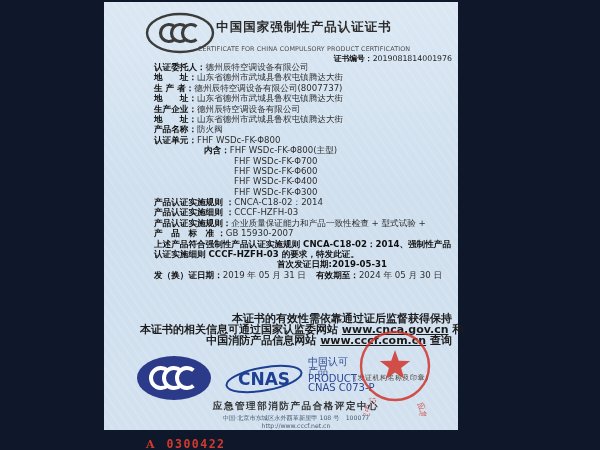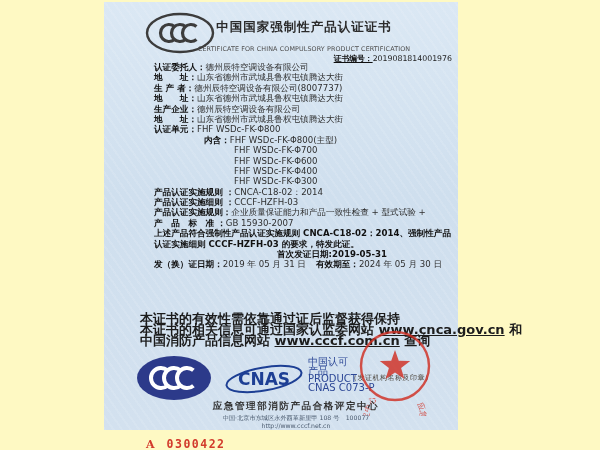--- a/index.html
+++ b/index.html
@@ -1,46 +1,46 @@
 <!DOCTYPE html>
 <html><head>
 <meta charset="utf-8">
 <style>
   html,body { margin:0; padding:0; }
   .canvas {
-    position:relative; width:600px; height:450px; background:#fef9c3;
+    position:relative; width:600px; height:450px; background:#0f172a;
     font-family:"DejaVu Sans", sans-serif; overflow:hidden;
   }
   .cert {
     position:absolute; left:104px; top:2px; width:354px; height:428px;
     background:linear-gradient(180deg,#dbe8f4 0%, #cfdfee 45%, #d3e1ef 100%);
   }
   .cert::before {
     content:""; position:absolute; inset:0;
     background:repeating-linear-gradient(55deg, rgba(255,255,255,0.10) 0 2px, rgba(255,255,255,0) 2px 7px);
     pointer-events:none;
   }
   .logo-top { position:absolute; left:40px; top:10px; }
   .header-title { position:absolute; left:82px; top:17px; width:236px; text-align:center; }
   .title { font-size:12.5px; font-weight:bold; color:#2b2b2b; letter-spacing:1px; white-space:nowrap; }
   .subtitle { font-size:6.4px; color:#4d4d4d; margin-top:9px; letter-spacing:0.1px; white-space:nowrap; }
   .certno { position:absolute; top:51px; right:6px; font-size:7.8px; color:#222; white-space:nowrap; }
-  .certno .lbl { font-weight:bold;text-decoration:underline; }
+  .certno .lbl { font-weight:bold; }
 
   .body-block { position:absolute; left:50px; top:60px; width:300px; font-size:8.6px; color:#2e2e2e; }
   .ln { height:10.4px; line-height:10.4px; white-space:nowrap; }
   .lbl { font-weight:bold; color:#101010; }
   .unit-first { padding-left:50px; }
   .unit-item { padding-left:80px; }
   .bold-ln { font-weight:bold; color:#111; }
   .first-issue { text-align:center; padding-left:56px; font-weight:bold; color:#111; }
   .gap { display:inline-block; width:10px; }
 
-  .notes { position:absolute; left:36px; width:312px; top:311px; text-align:left;
-           font-size:13px; font-weight:bold; color:#1c1c1c; }
+  .notes { position:absolute; left:36px; width:312px; top:311px; text-align:right;
+           font-size:11px; font-weight:bold; color:#1c1c1c; }
   .notes .nln { height:11px; line-height:11px; white-space:nowrap; }
   .ulink { text-decoration:underline; text-underline-offset:1px; }
 
   .logo-ccc-bottom { position:absolute; left:30px; top:352px; }
   .logo-cnas { position:absolute; left:118px; top:355px; }
   .accred { position:absolute; left:204px; top:356px; font-size:10px; line-height:8.6px;
             color:#2c4796; white-space:nowrap; }
   .stamp-placeholder { position:absolute; left:246px; top:371px; font-size:7px; color:#4a443c;
             letter-spacing:0.5px; white-space:nowrap; }
   .stamp { position:absolute; left:241px; top:314px; opacity:0.82; }
@@ -76,20 +76,21 @@
       <span class="lbl">证书编号：</span><span>2019081814001976</span>
     </div>
 
     <div class="body-block">
       <div class="ln"><span class="lbl">认证委托人：</span><span>德州辰特空调设备有限公司</span></div>
       <div class="ln"><span class="lbl">地　　址：</span><span>山东省德州市武城县鲁权屯镇腾达大街</span></div>
       <div class="ln"><span class="lbl">生 产 者：</span><span>德州辰特空调设备有限公司(8007737)</span></div>
       <div class="ln"><span class="lbl">地　　址：</span><span>山东省德州市武城县鲁权屯镇腾达大街</span></div>
       <div class="ln"><span class="lbl">生产企业：</span><span>德州辰特空调设备有限公司</span></div>
       <div class="ln"><span class="lbl">地　　址：</span><span>山东省德州市武城县鲁权屯镇腾达大街</span></div>
+      <div class="ln"><span class="lbl">产品名称：</span><span>防火阀</span></div>
       <div class="ln"><span class="lbl">认证单元：</span><span>FHF WSDc-FK-Φ800</span></div>
 
       <div class="ln unit-first"><span class="lbl">内含：</span><span>FHF WSDc-FK-Φ800(主型)</span></div>
       <div class="ln unit-item">FHF WSDc-FK-Φ700</div>
       <div class="ln unit-item">FHF WSDc-FK-Φ600</div>
       <div class="ln unit-item">FHF WSDc-FK-Φ400</div>
       <div class="ln unit-item">FHF WSDc-FK-Φ300</div>
 
       <div class="ln"><span class="lbl">产品认证实施规则 ：</span><span>CNCA-C18-02：2014</span></div>
       <div class="ln"><span class="lbl">产品认证实施细则 ：</span><span>CCCF-HZFH-03</span></div>

